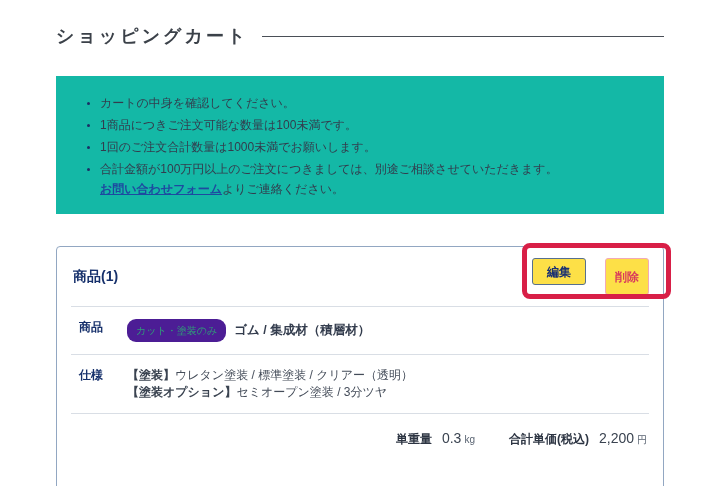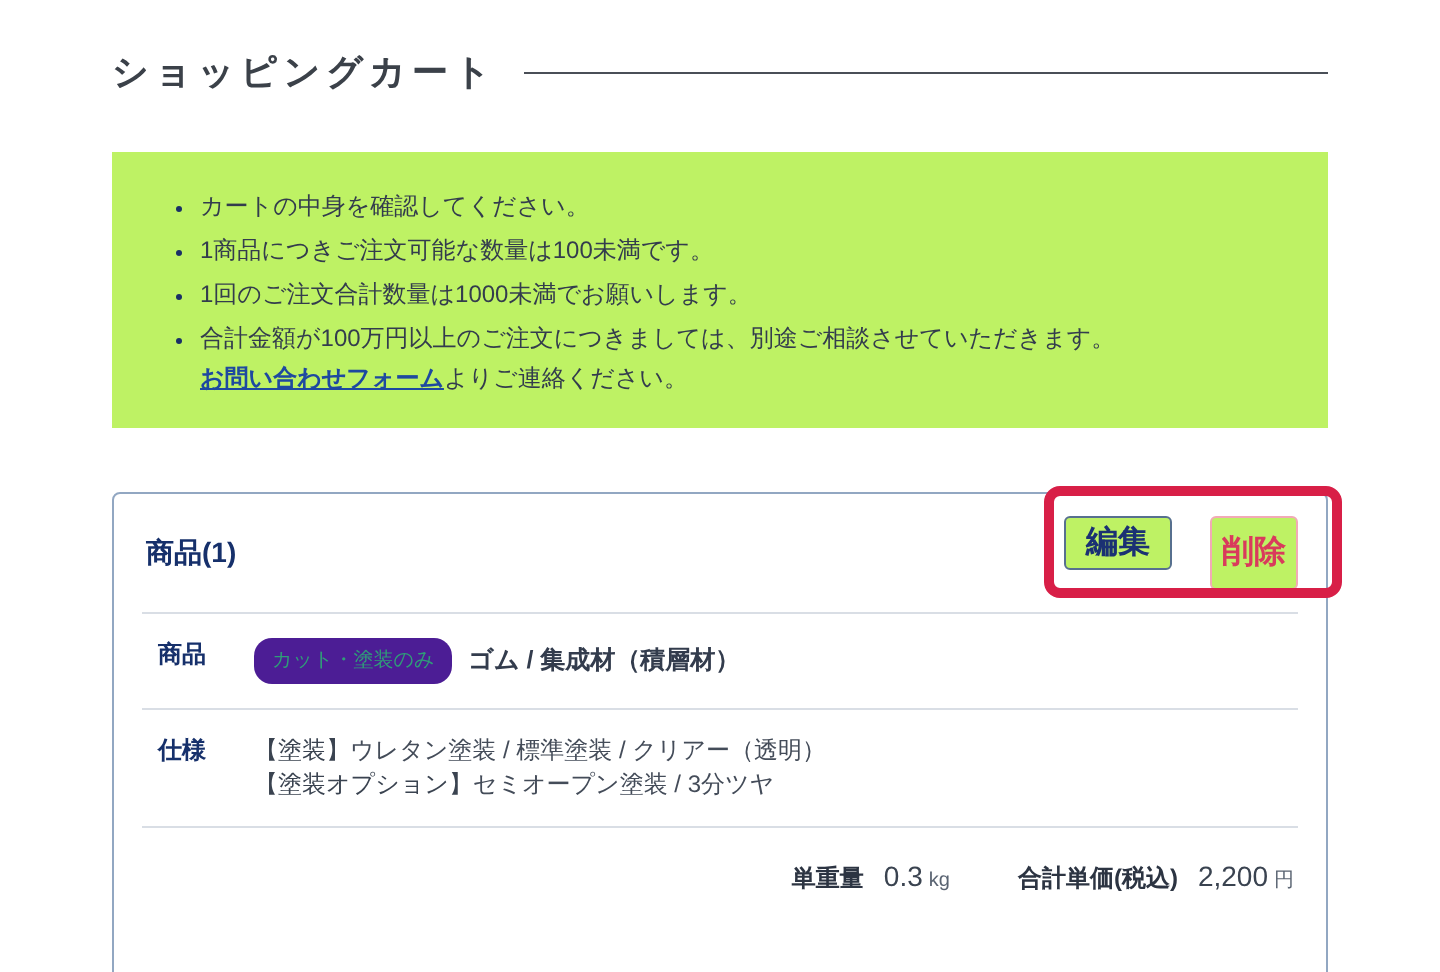--- a/index.html
+++ b/index.html
@@ -29,21 +29,21 @@
     white-space: nowrap;
   }
   .title-rule {
     flex: 1;
     border-top: 1px solid #4a4f57;
     margin-left: 14px;
   }
 
   
   .notice-box {
-    background: #bef264;
+    background: #14b8a6;
     padding: 20px 24px 18px 24px;
     margin-bottom: 32px;
   }
   .notice-box ul {
     list-style: disc;
     padding-left: 20px;
   }
   .notice-box li {
     font-size: 12px;
     line-height: 14px;
@@ -82,23 +82,23 @@
     font-size: 14px;
     font-weight: bold;
     color: #16306b;
   }
   .header-buttons {
     display: flex;
     gap: 19px;
   }
   .btn {
     font-family: inherit;
-    font-size: 16px;
-    font-weight: bold;
-    background: #bef264;
+    font-size: 12px;
+    font-weight: bold;
+    background: #fde047;
     border-radius: 3px;
     cursor: pointer;
     line-height: 1;
   }
   .btn-edit {
     width: 54px; height: 27px;
     border: 1px solid #57708f;
     color: #1b3173;
   }
   .btn-delete {
@@ -146,21 +146,21 @@
     padding: 3px 9px;
     border-radius: 9px;
     white-space: nowrap;
   }
   .product-name {
     font-weight: bold;
     color: #333c4d;
     font-size: 12.5px;
   }
   .dim-value { color: #555f6d; }
-  .spec-head { font-weight: normal; color: #3a4350; }
+  .spec-head { font-weight: bold; color: #3a4350; }
 
   
   .totals-area {
     margin: 0 16px;
     padding: 10px 0 14px 0;
   }
   .totals-line {
     display: flex;
     justify-content: flex-end;
     align-items: baseline;

